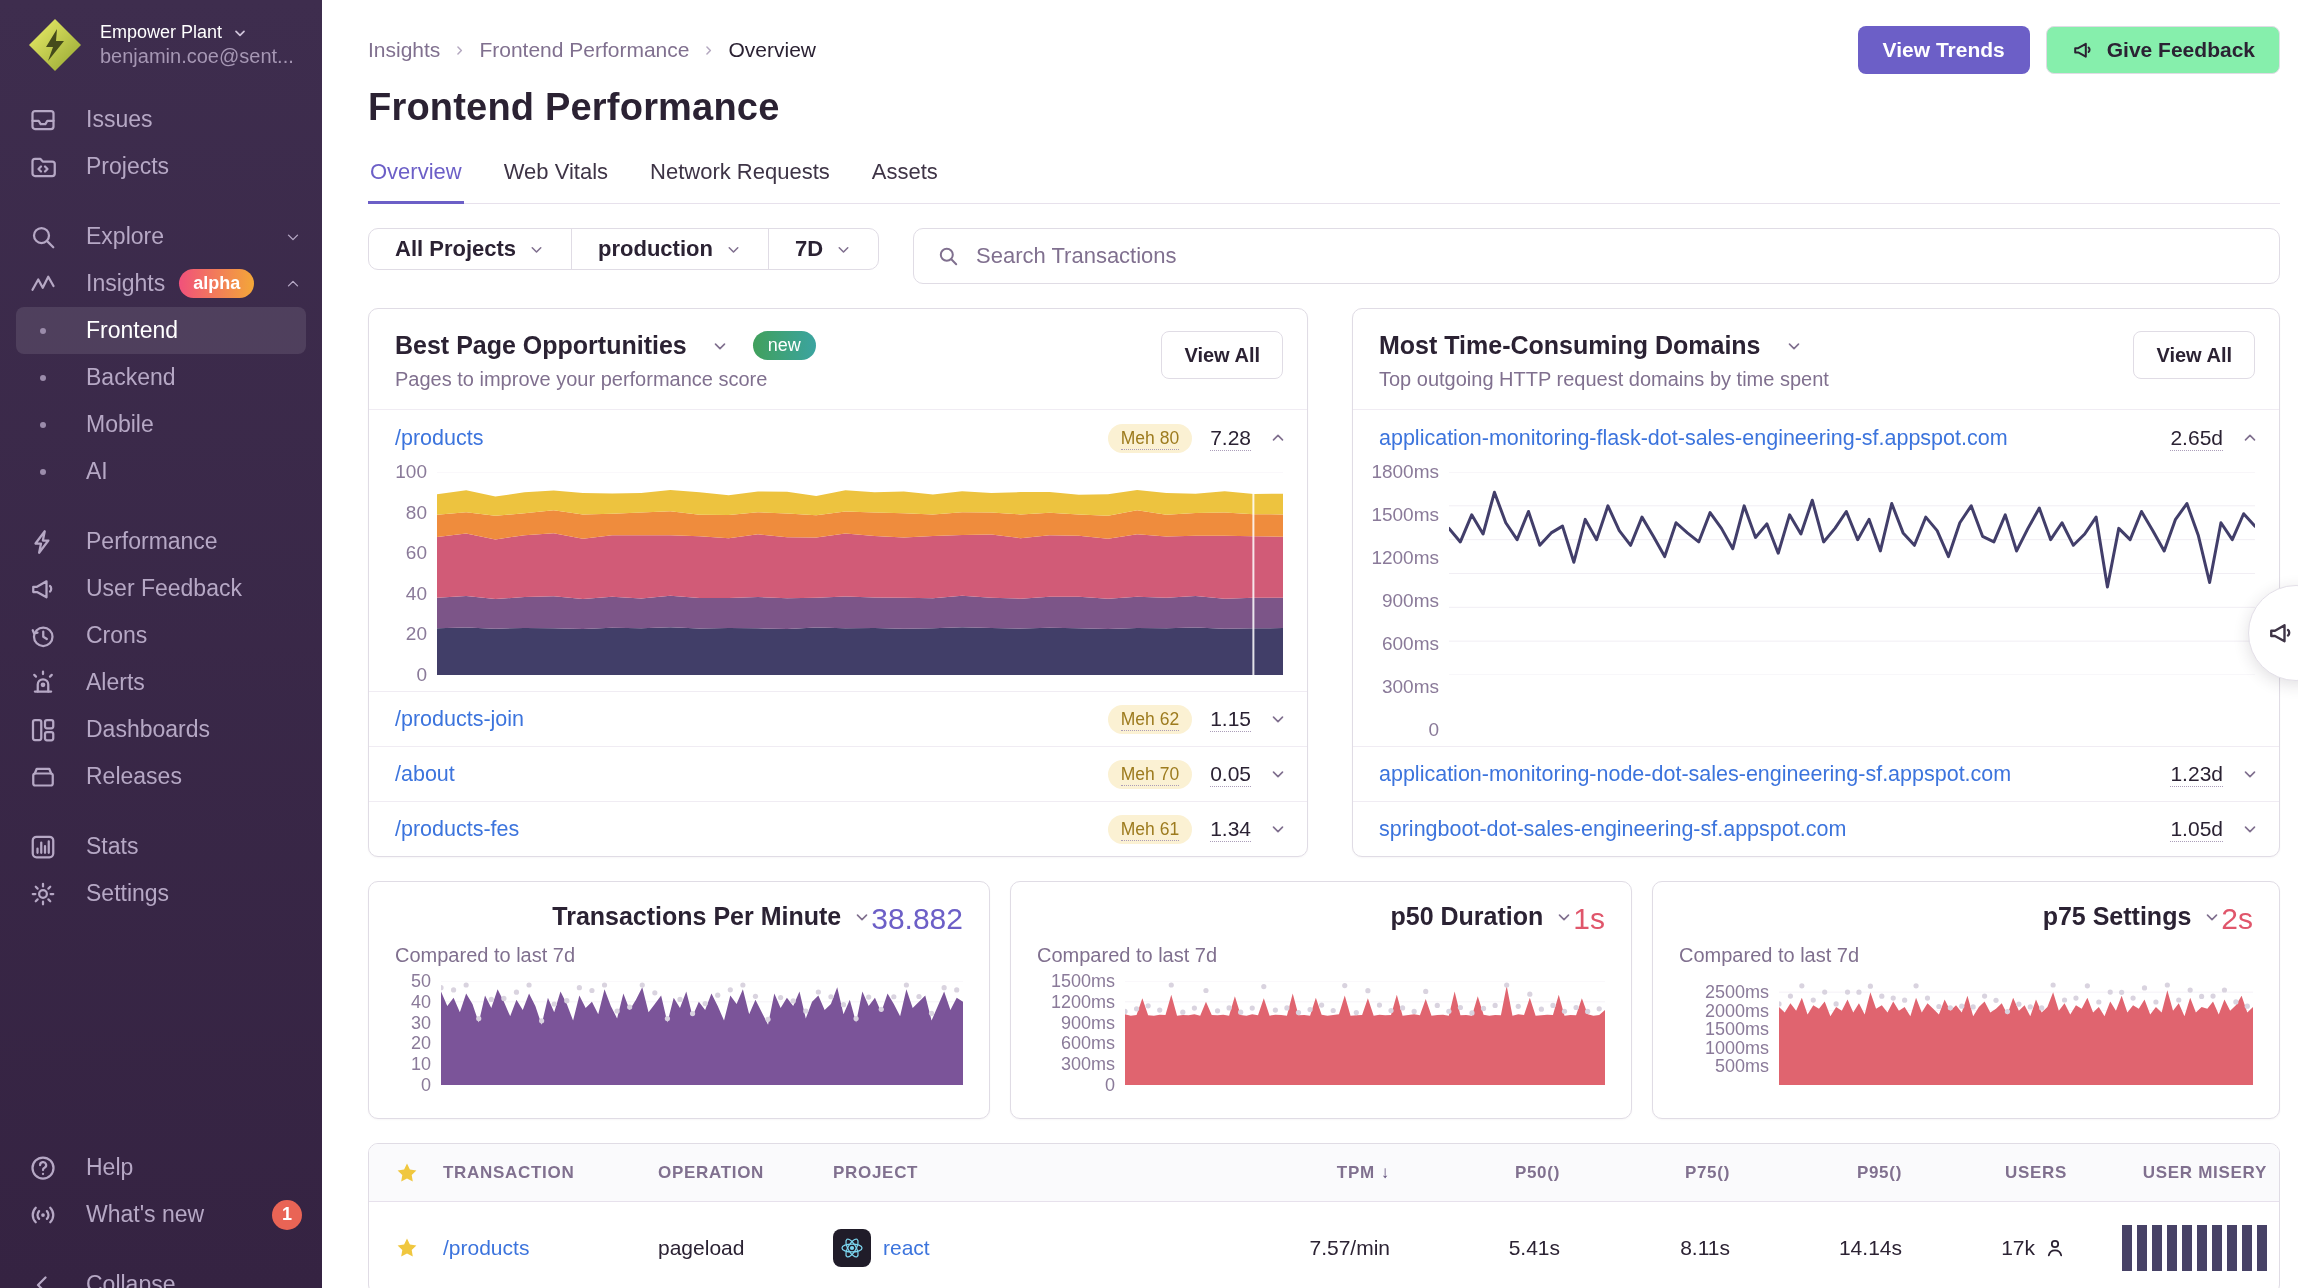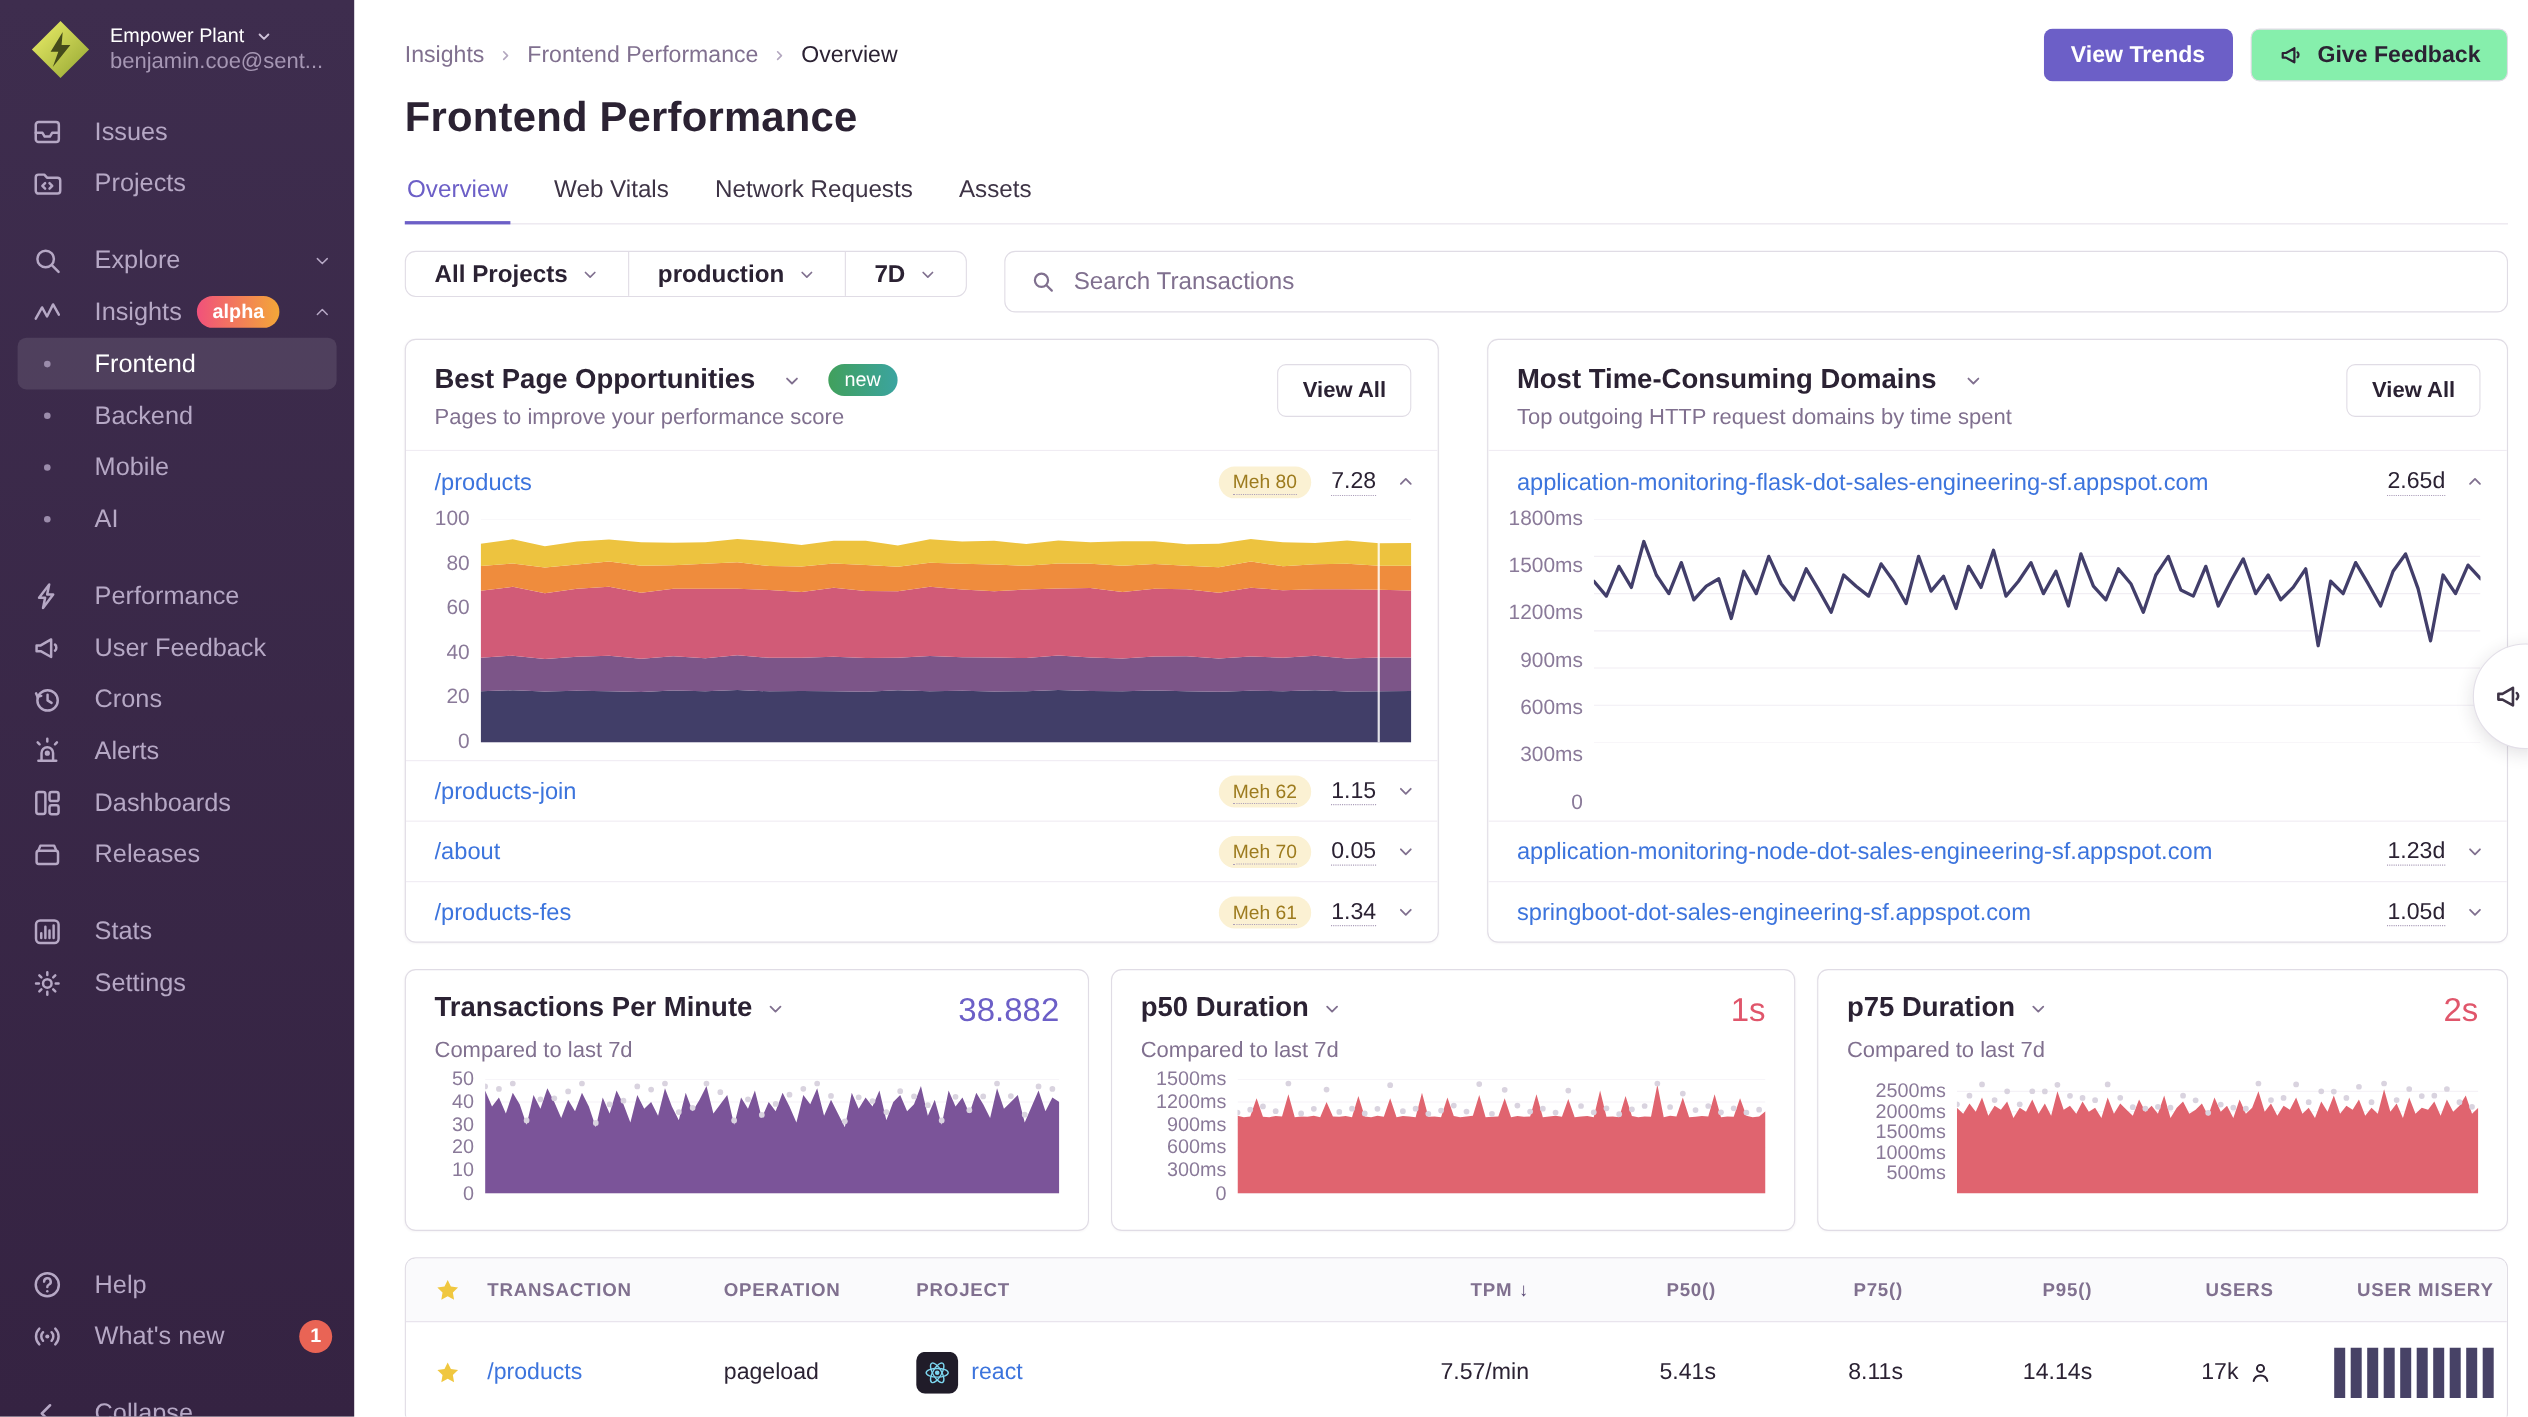--- a/index.html
+++ b/index.html
@@ -78,21 +78,21 @@
   .meh{background:var(--badgeMehBg,#fbf1d3);border-radius:15px;padding:4px 13px;font-size:17.5px;color:var(--badgeMehText,#9d7b1e);cursor:default}
   .dotted{border-bottom:1.5px dotted #ab9db9;padding-bottom:1px}
   .rval{font-size:21px;color:var(--heading,#2b2233);cursor:default}
   .rchev svg{width:18px;height:18px;stroke:var(--muted,#80708f);stroke-width:2.2;fill:none;stroke-linecap:round;stroke-linejoin:round}
   .chartblock{display:flex;flex:1;padding:6px 24px 16px 4px;min-height:0}
   .axis{position:relative;flex:none}
   .axis .tick{position:absolute;right:10px;transform:translateY(-50%);font-size:19px;color:#8a7a99;white-space:nowrap}
   .plot{position:relative;flex:1;min-width:0}
 
   .card.small{height:238px;padding:20px 26px}
-  .mhead{display:flex;justify-content:space-between;align-items:flex-start}
+  .mhead{display:flex;justify-content:flex-end;align-items:flex-start}
   .mtitle{font-size:25px;font-weight:700;display:flex;align-items:center;gap:12px}
   .mval{font-size:30px}
   .mval.purple{color:var(--accent,#6c5fc7)}
   .mval.red{color:var(--red,#e0566b)}
   .msub{font-size:20px;color:var(--muted,#80708f);margin-top:8px}
   .mini{display:flex;height:104px;margin-top:14px}
   .mini .axis .tick{font-size:18px}
 
   
   .tbl{border:1px solid var(--border,#e0dce5);border-radius:10px;overflow:hidden;margin-top:24px;background:#fff}
@@ -733,21 +733,21 @@
                 <circle cx="462.65060240963857" cy="30.4512" r="2.6" fill="#d9d3df"></circle>
                 <circle cx="474.2168674698795" cy="27.810986666666665" r="2.6" fill="#d9d3df"></circle>
               </svg>
             </div>
         </div>
       </section>
 
       <section class="card small">
         <div class="mhead">
           <span class="mtitle">
-            <span>p75 Duration</span>
+            <span>p75 Settings</span>
             <span class="tchev">
                 <svg viewBox="0 0 24 24">
                   <path d="M6 9.5l6 6 6-6"></path>
                 </svg>
               </span>
           </span>
           <span class="mval red">2s</span>
         </div>
         <div class="msub">Compared to last 7d</div>
         <div class="mini">

